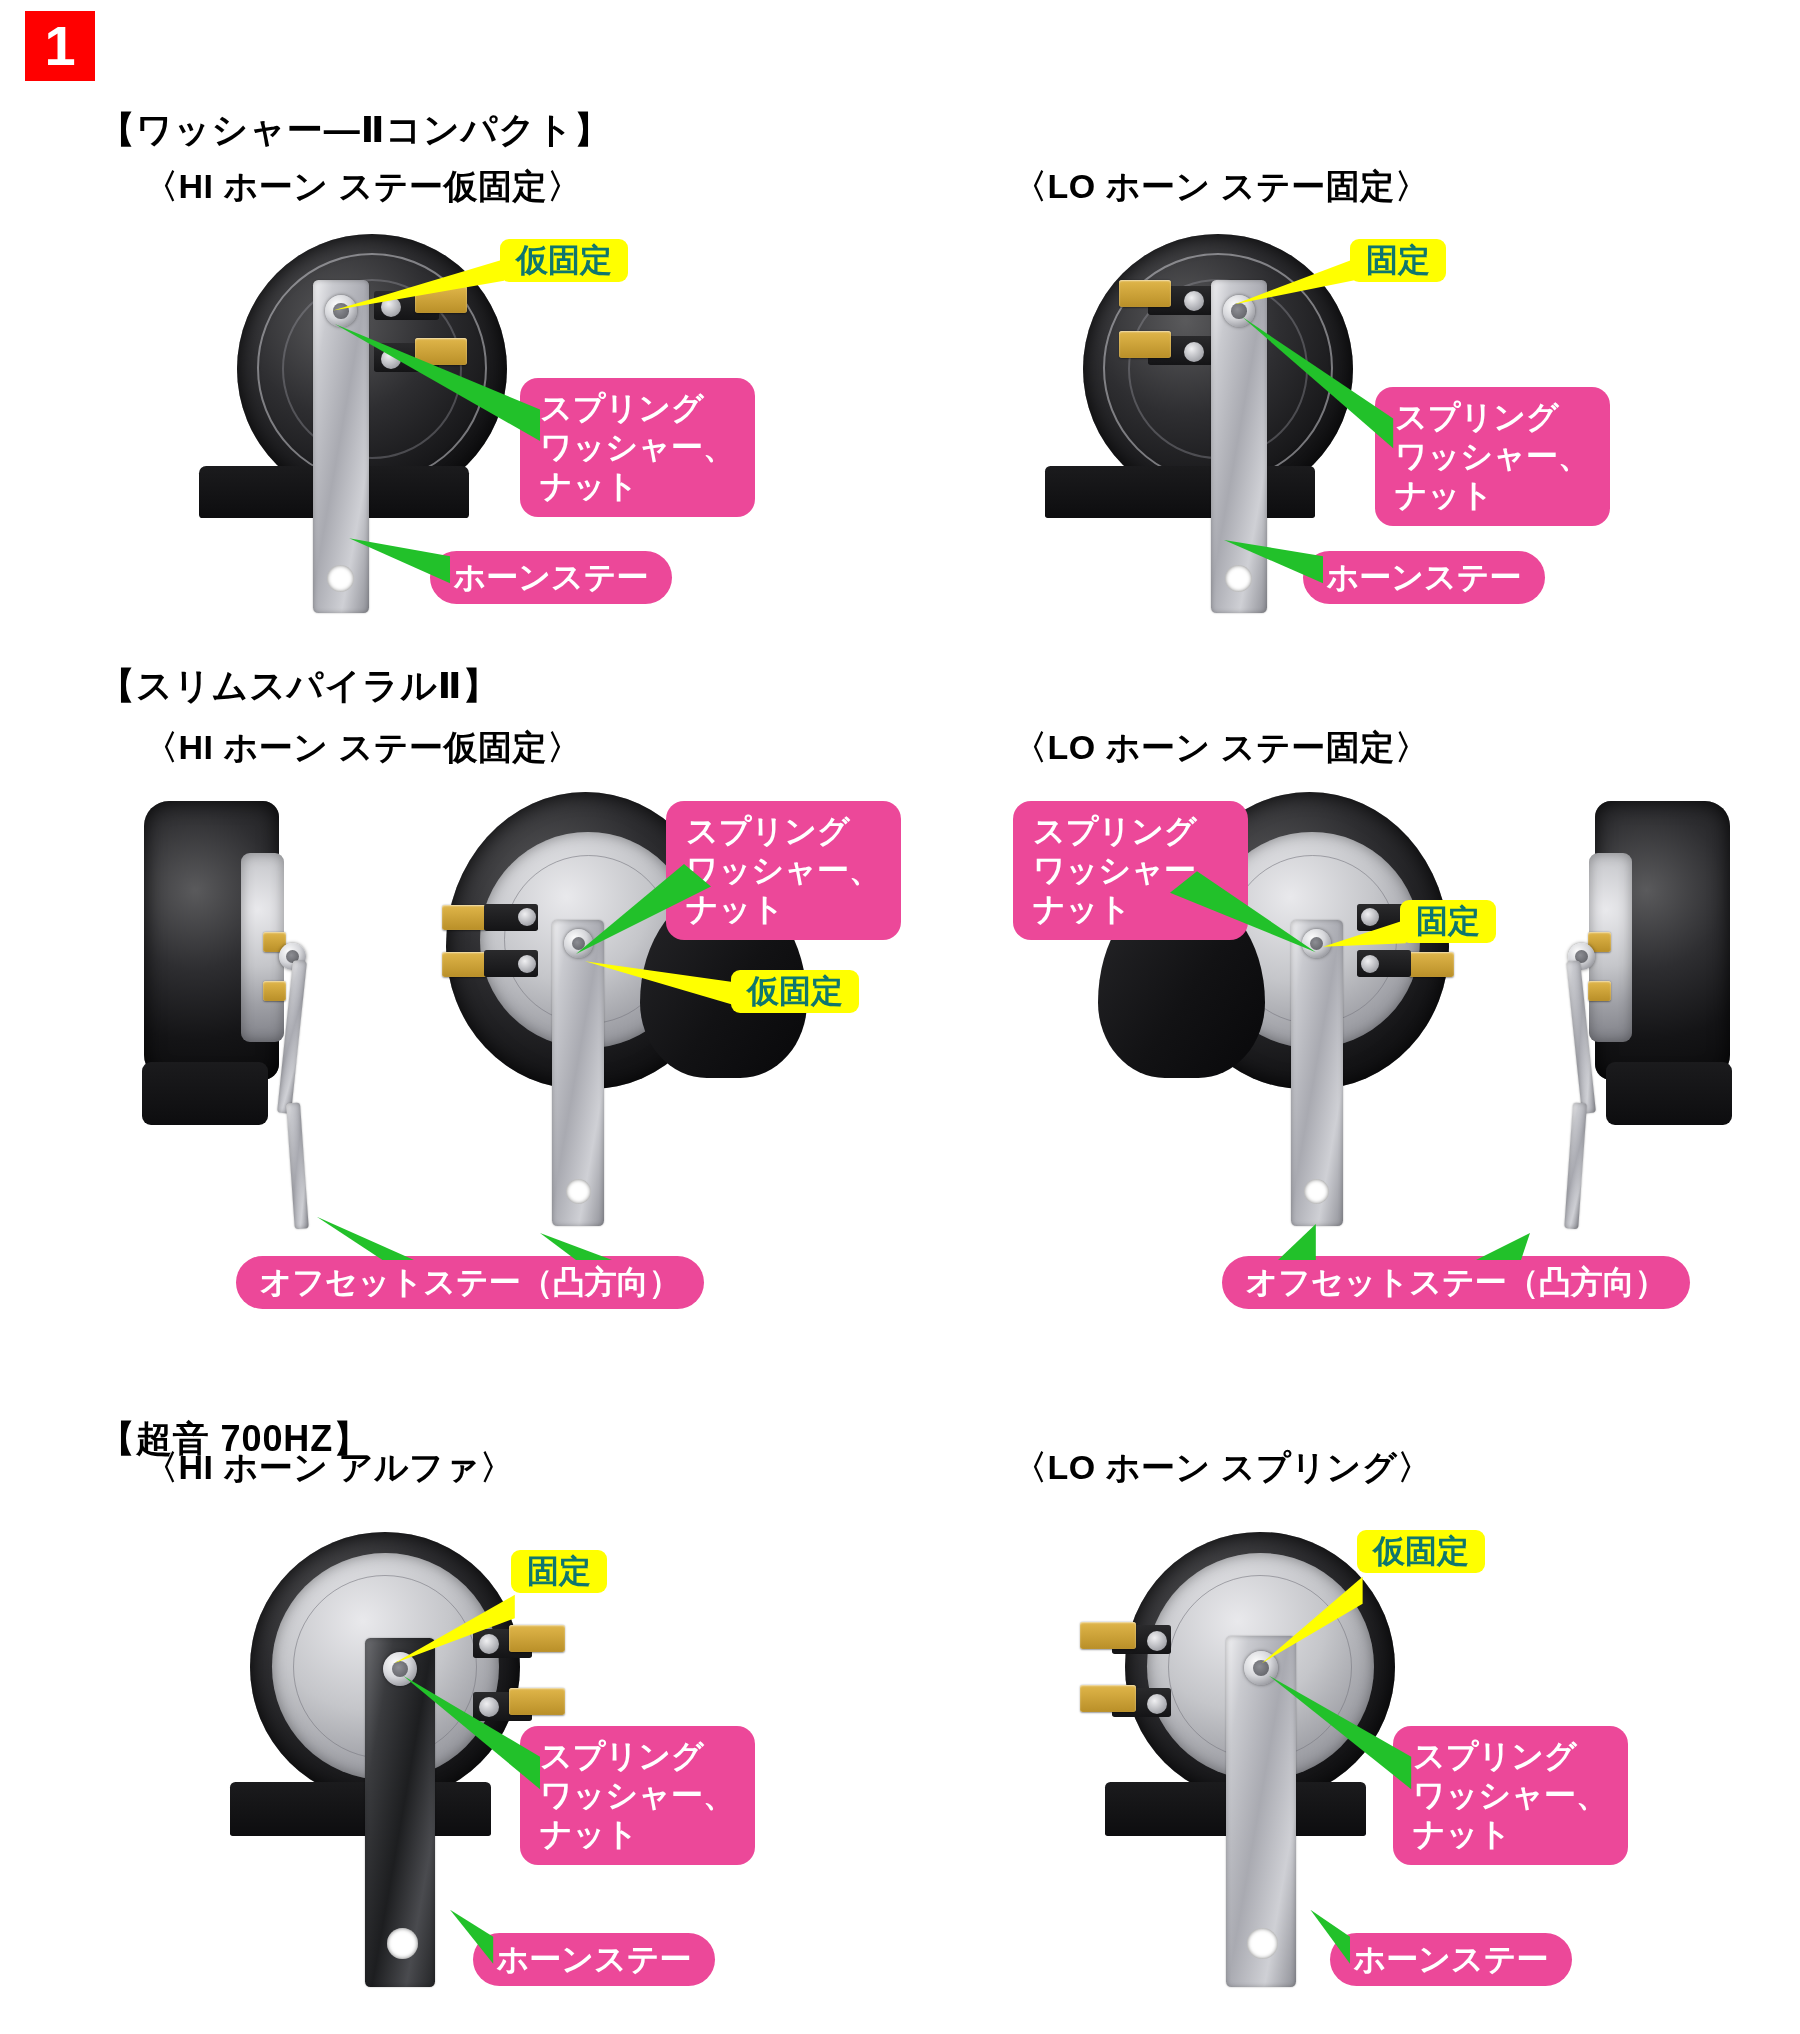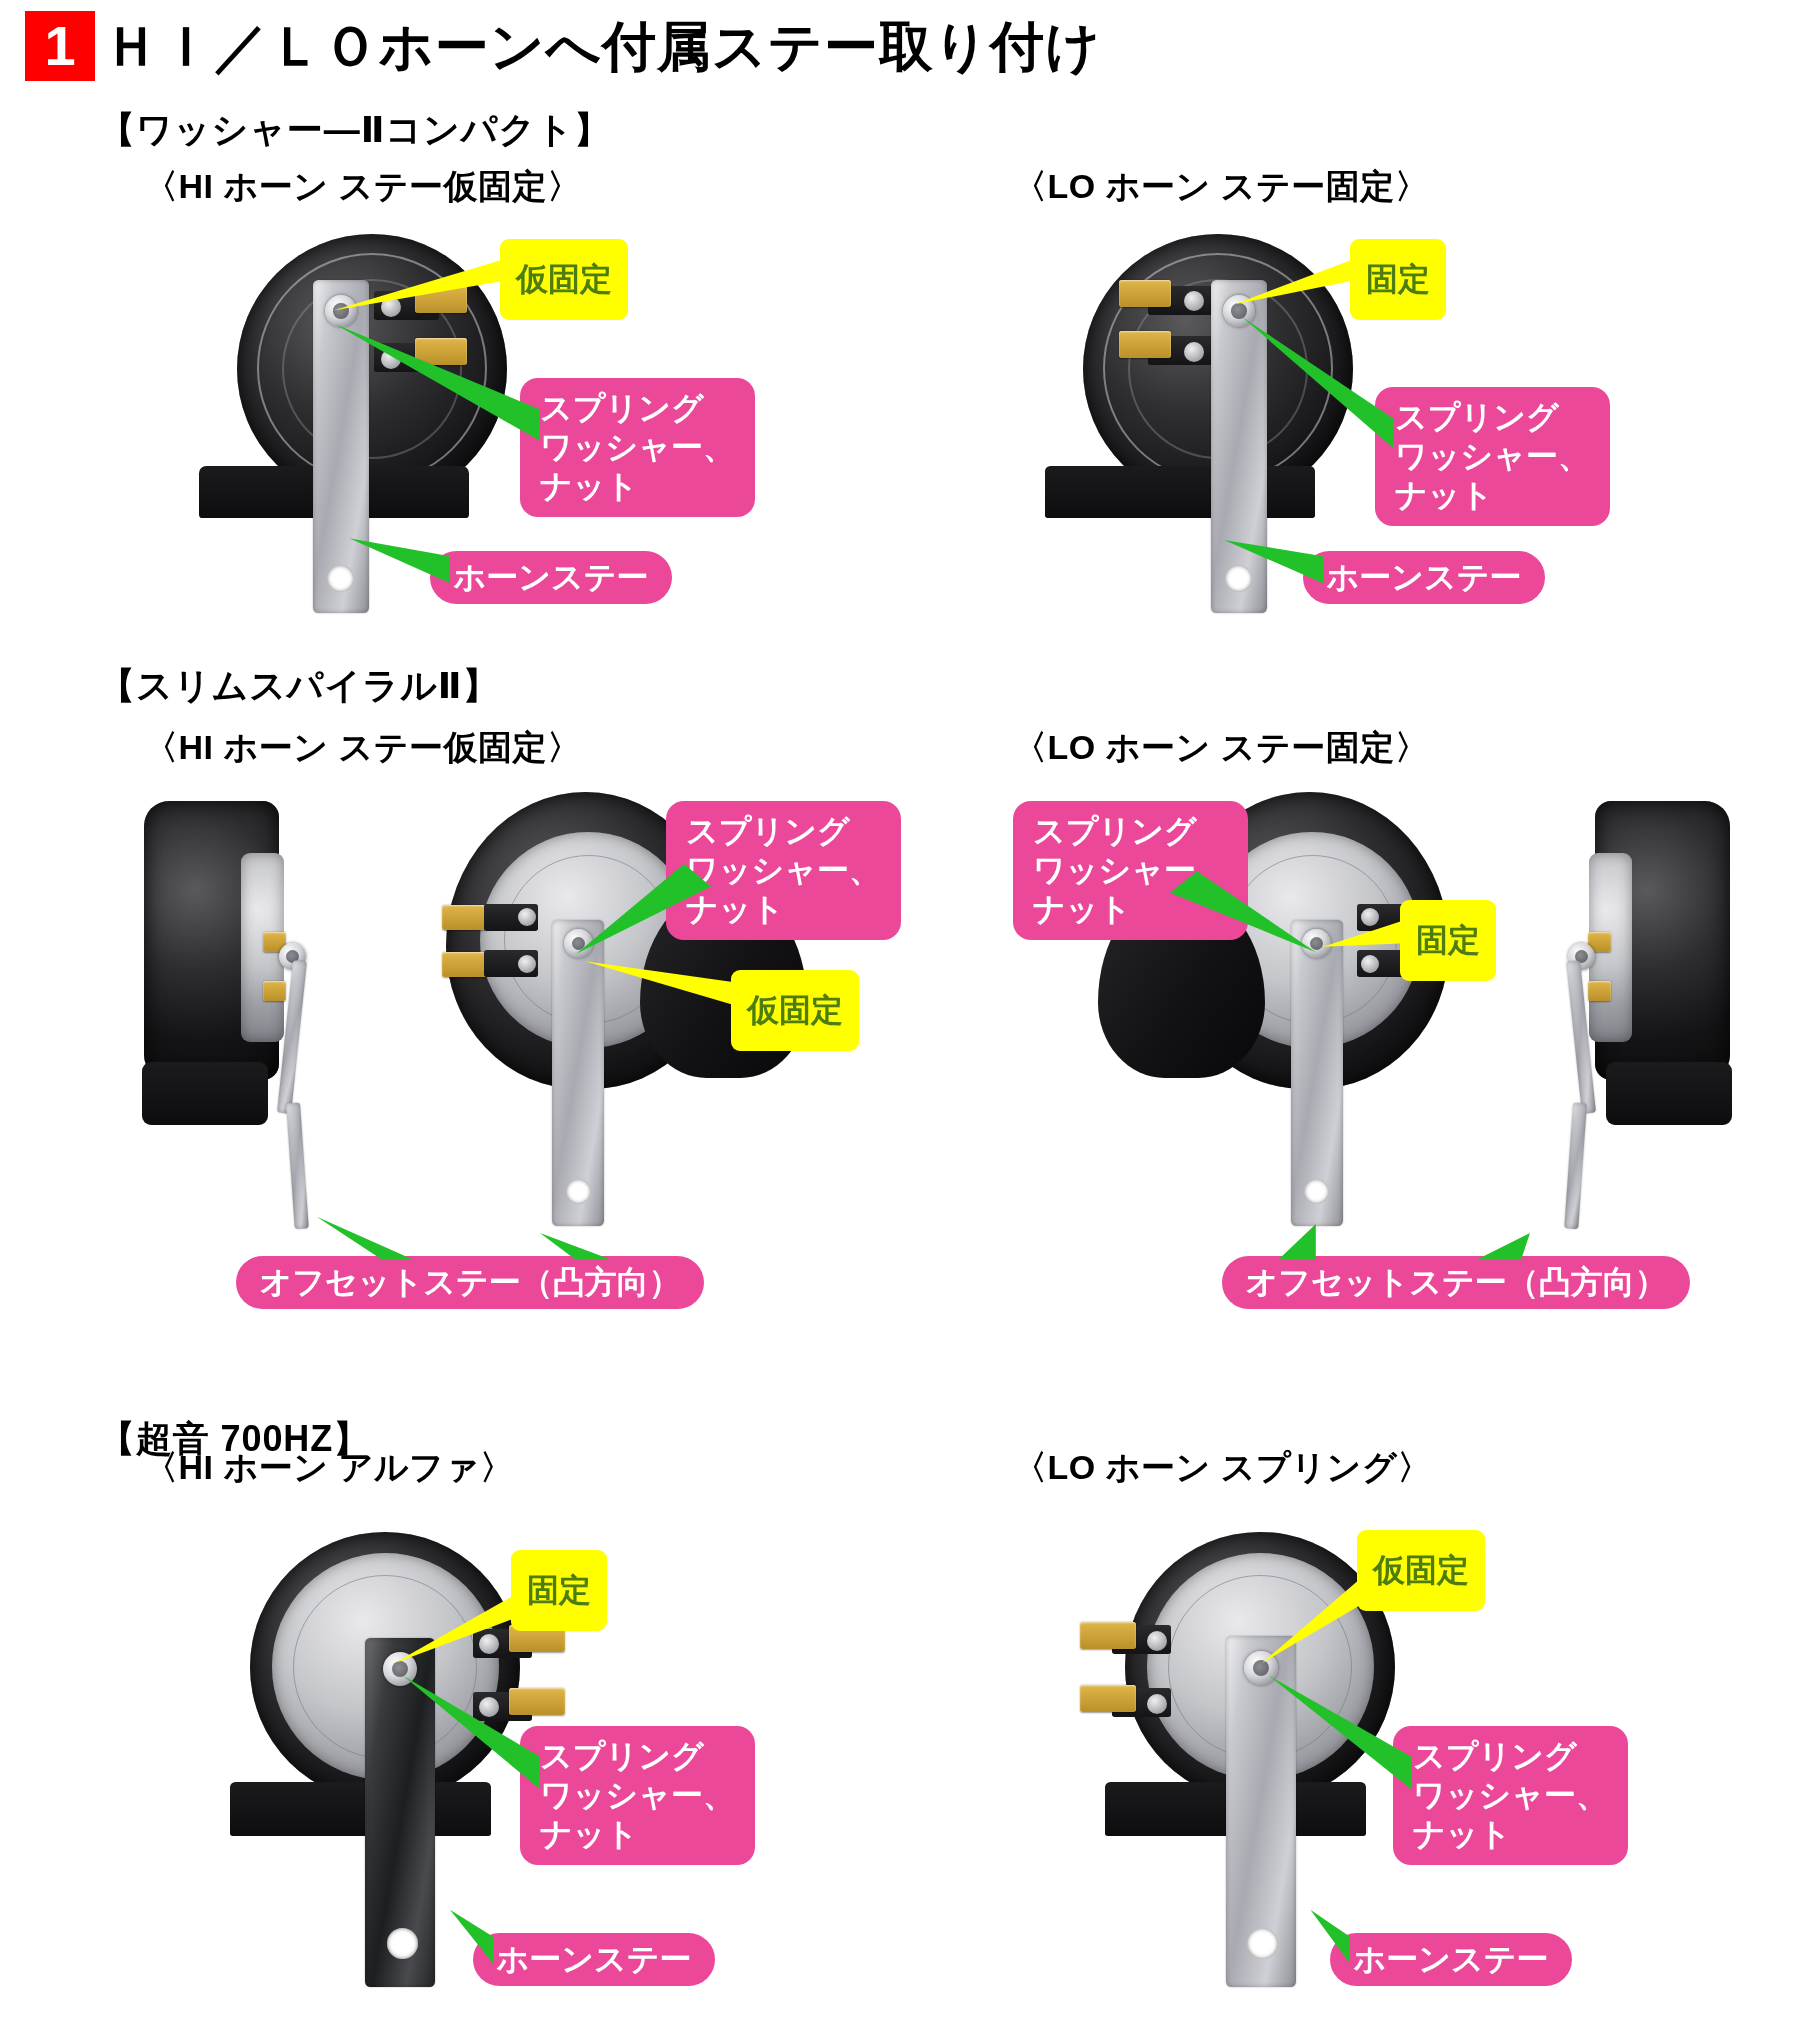--- a/index.html
+++ b/index.html
@@ -154,23 +154,23 @@
   .callout {
     position: absolute;
     font-weight: 700;
     line-height: 1.22;
     white-space: pre-line;
     display: flex;
     align-items: center;
   }
   .callout.yellow {
     background: #ffff00;
-    color: #4d7c0f;
+    color: #0f766e;
     border-radius: 9px;
-    padding: 21px 16px;
+    padding: 2px 16px;
     font-size: 32px;
   }
   .callout.green {
     background: #ec4899;
     color: #ffffff;
     border-radius: 18px;
     padding: 10.8px 20px;
     font-size: 32px;
   }
   .callout.green.pill {
@@ -184,21 +184,20 @@
     left: 0; top: 0;
     width: 1800px; height: 2034px;
     pointer-events: none;
   }
 </style>
 </head>
 <body>
 
 <div class="title-row">
   <div class="step-badge">1</div>
-  <div class="title-text">ＨＩ／ＬＯホーンへ付属ステー取り付け</div>
 </div>
 
 <div class="product-name" style="left:99px; top:106px;">【ワッシャー―Ⅱコンパクト】</div>
 
 <div class="sub-head" style="left:144px; top:164px;">〈HI ホーン ステー仮固定〉</div>
 
 <div class="sub-head" style="left:1013px; top:164px;">〈LO ホーン ステー固定〉</div>
 
 <div class="stage" style="left:230px; top:230px; width:423px; height:383px;">
   <div class="horn" style="left:0; top:0; width:288px; height:288px;">

